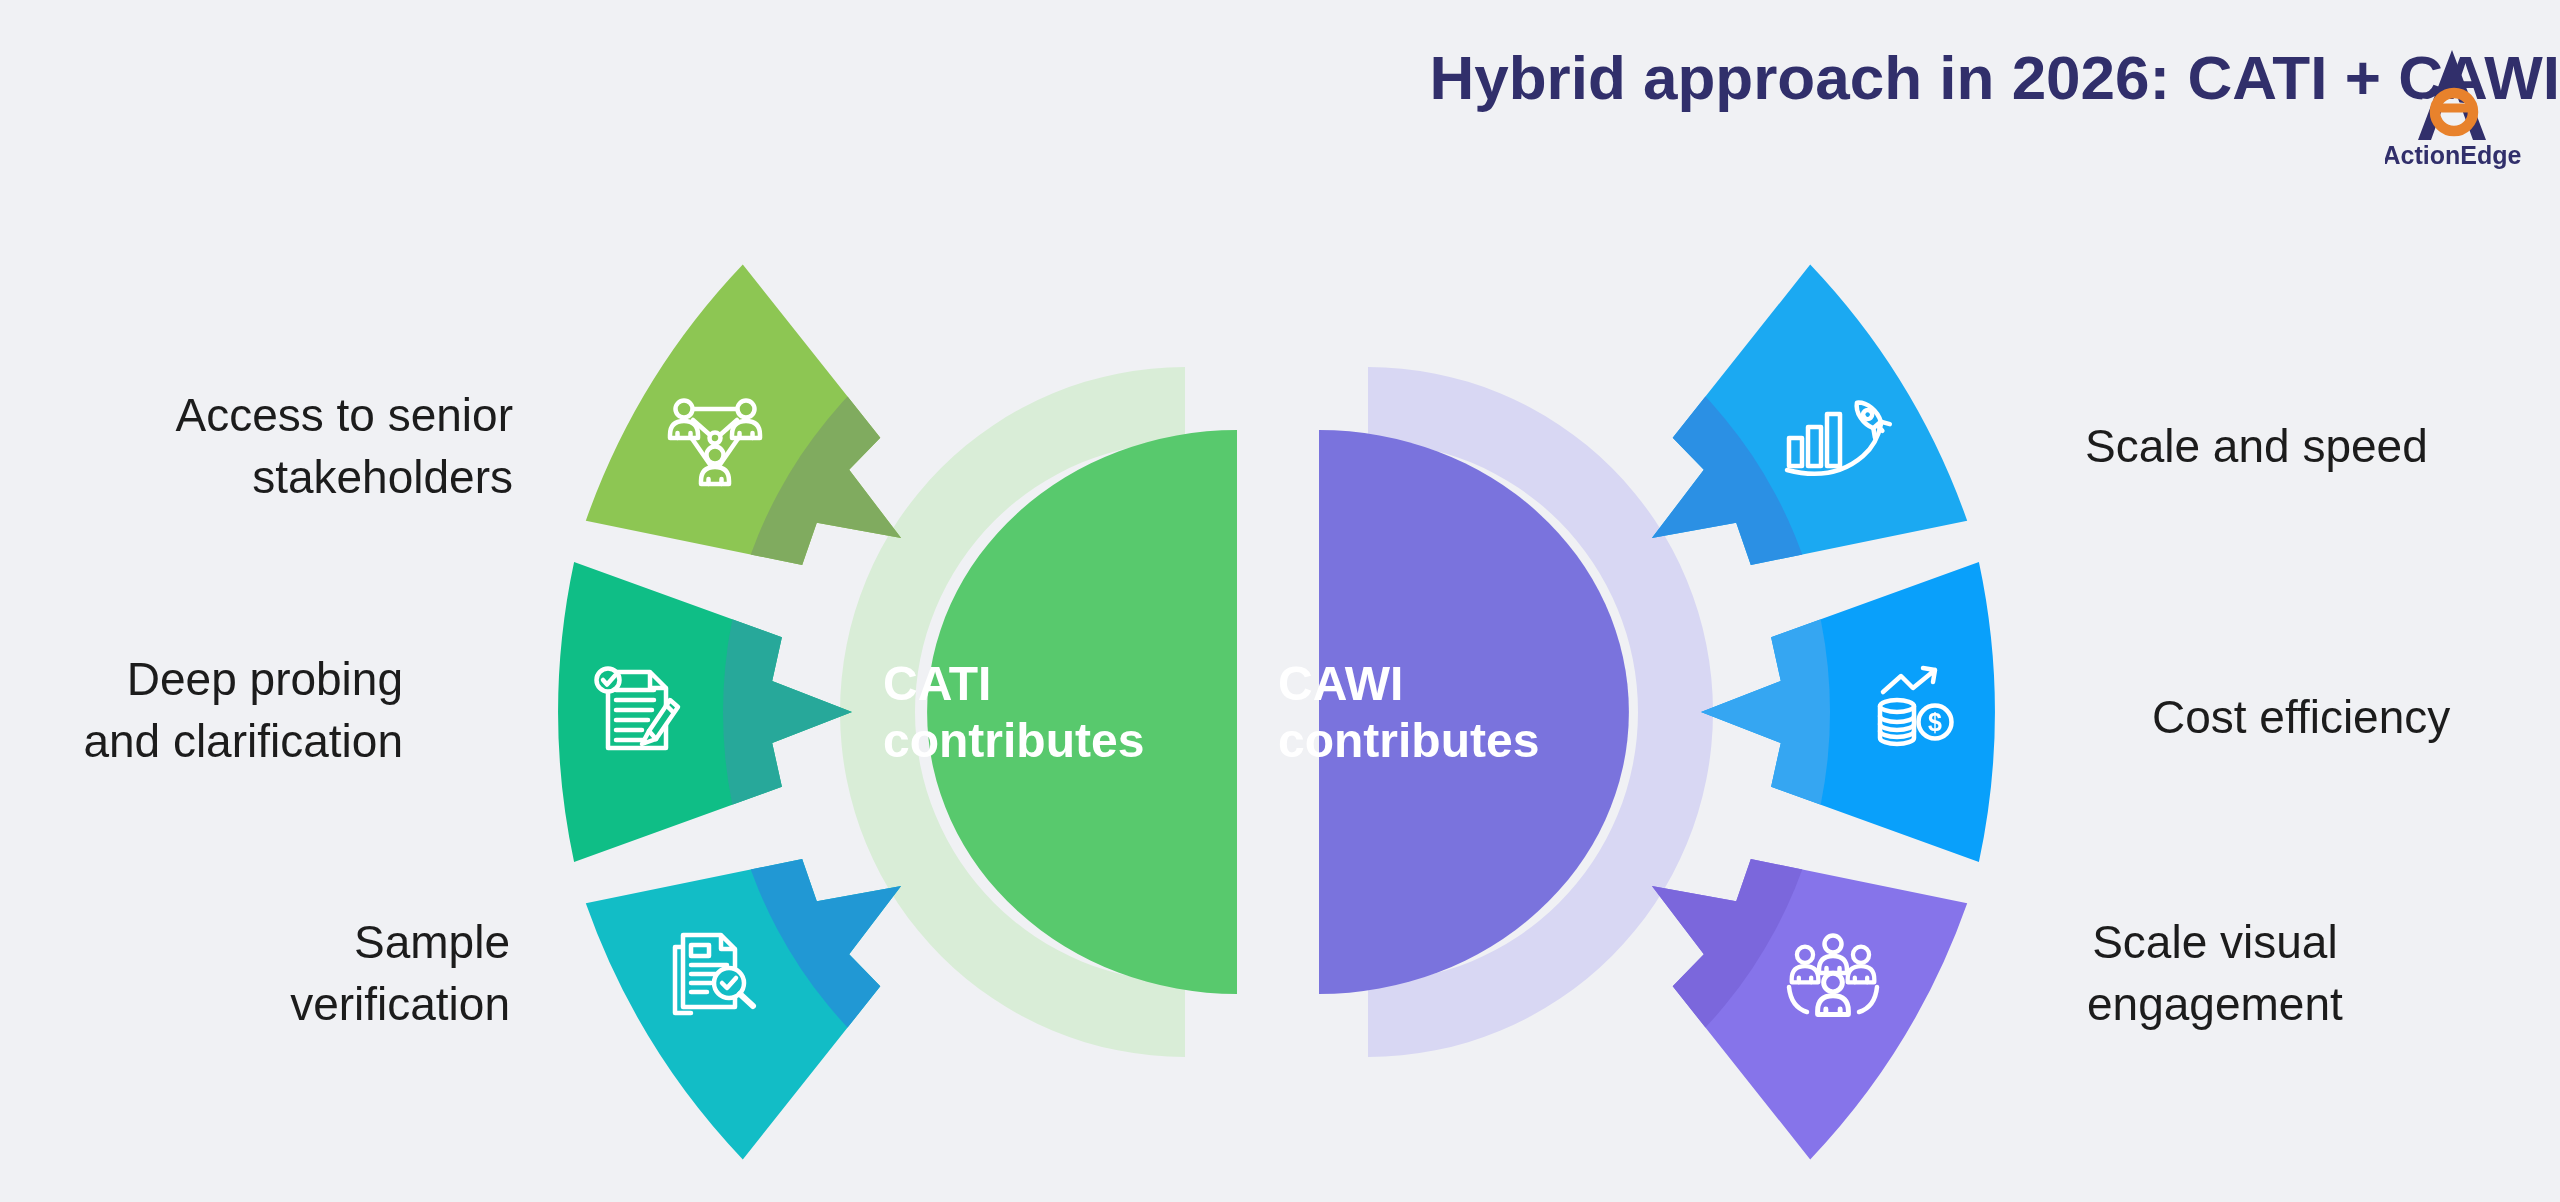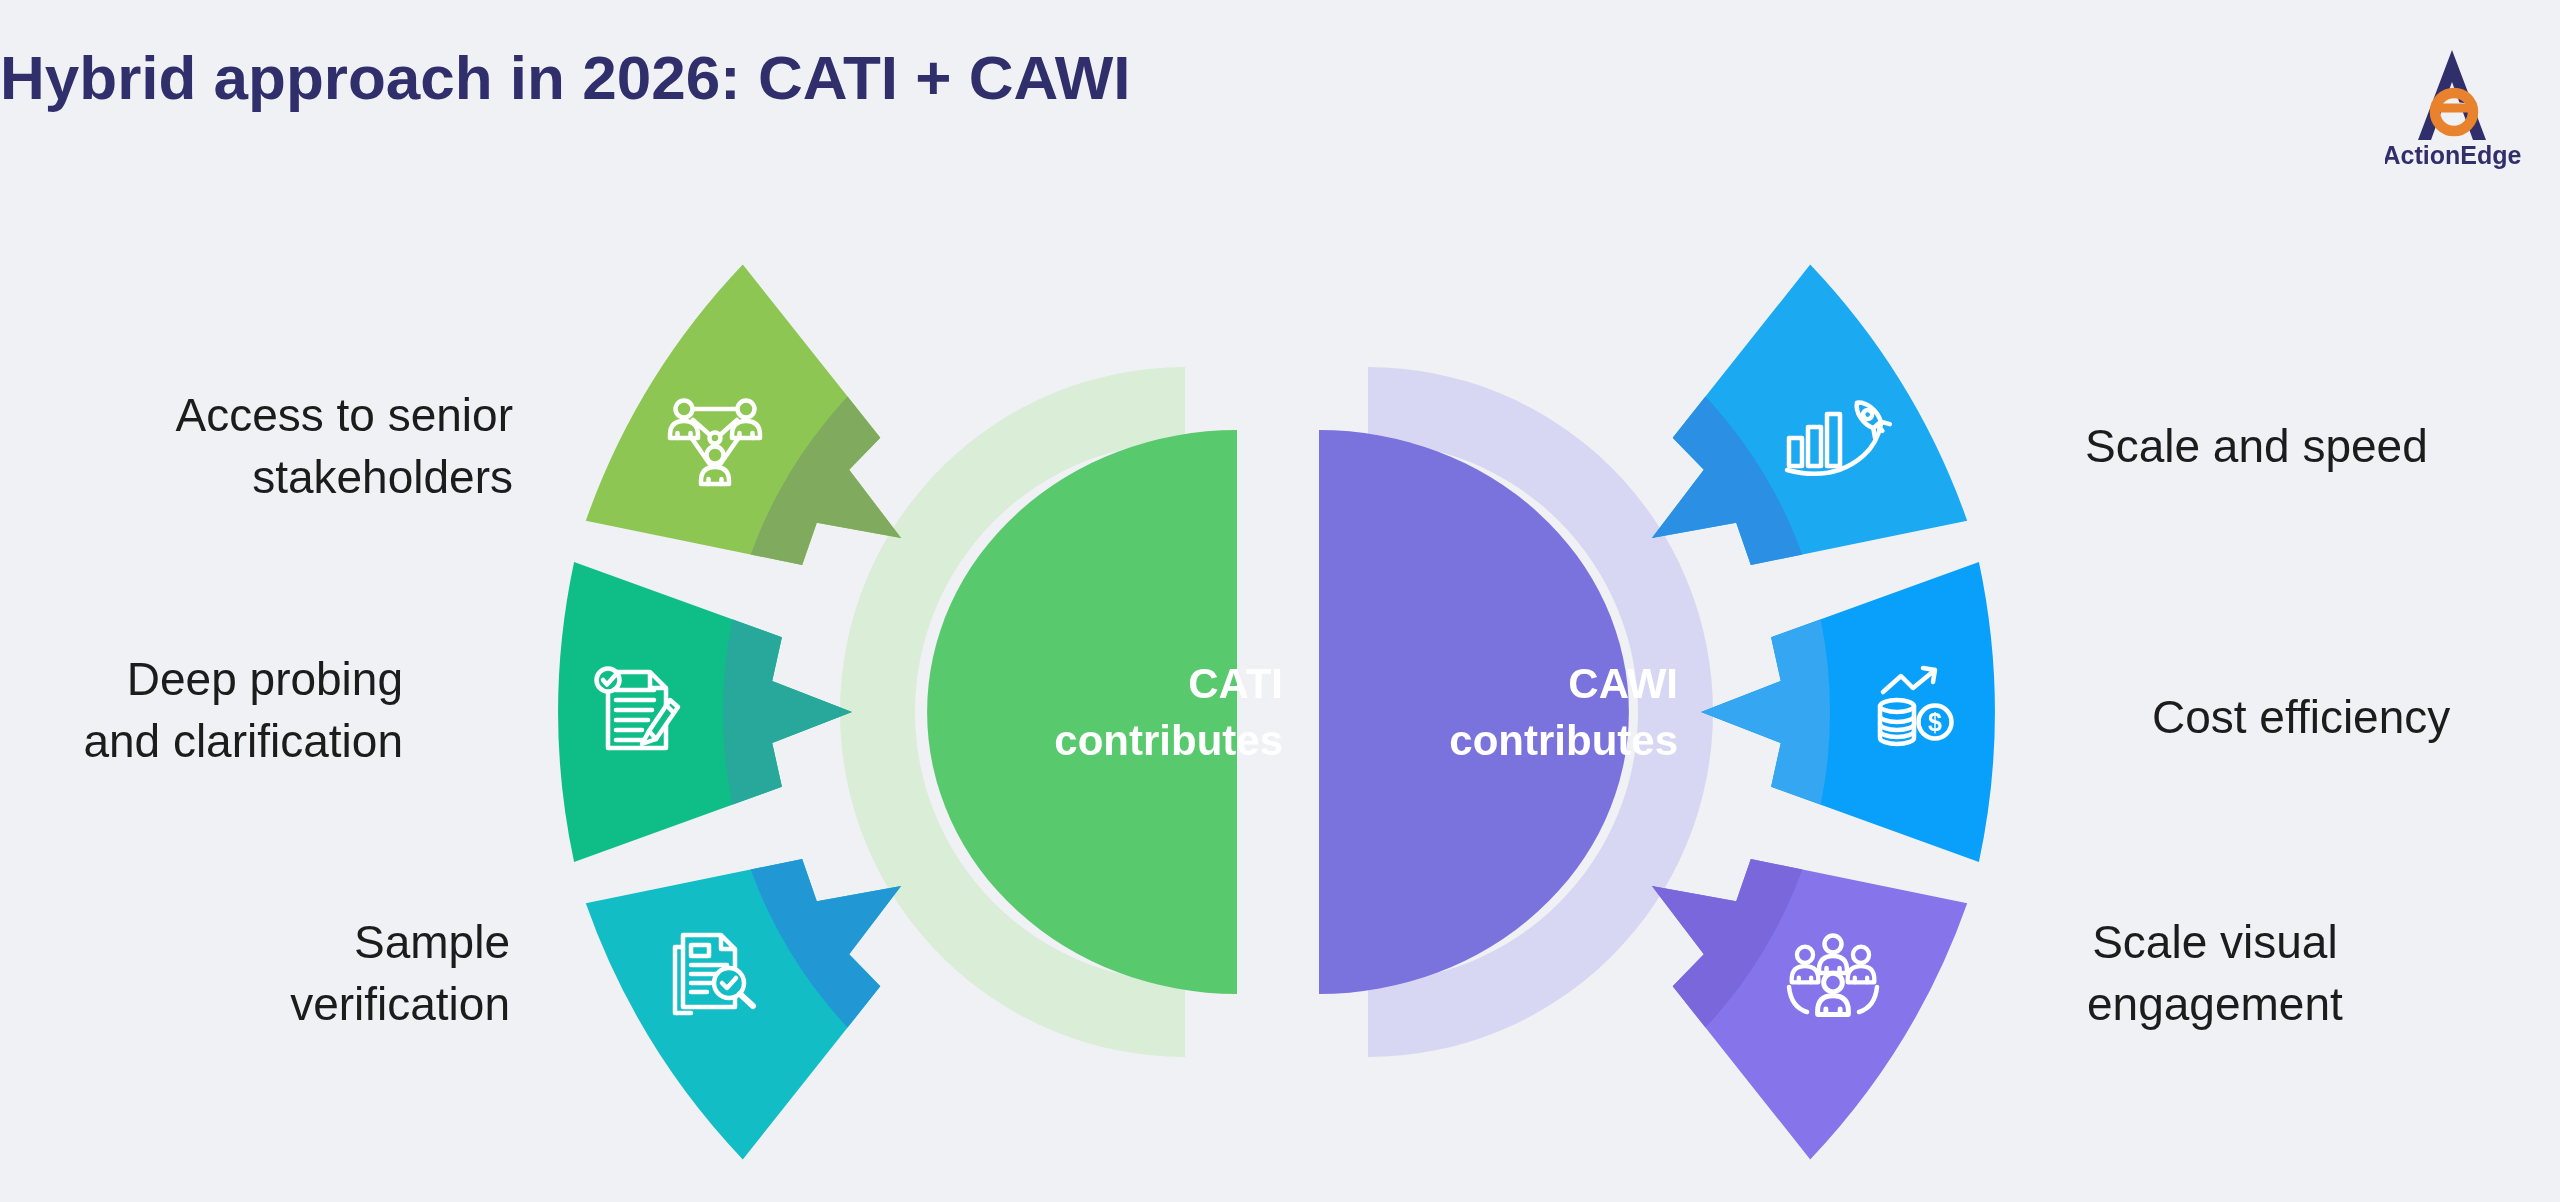--- a/index.html
+++ b/index.html
@@ -6,37 +6,37 @@
   .canvas{
     position:relative;
     width:2560px;height:1202px;
     background:#f0f1f4;
     overflow:hidden;
     font-family:"Liberation Sans", sans-serif;
   }
   svg.diagram{position:absolute;left:0;top:0;}
   .page-title{
     position:absolute;left:0;right:0;top:46px;
-    text-align:left;
+    text-align:right;
     font-size:62px;line-height:64px;font-weight:bold;
     color:#312f6b;letter-spacing:0;
     margin:0;
   }
   .benefit{
     position:absolute;
     font-size:46px;line-height:62px;
     color:#1c1c1c;
   }
   .benefit span{display:block;}
   .benefit.left-side{text-align:right;}
   .benefit.right-side{text-align:center;}
   .center-label{
     position:absolute;width:400px;
-    text-align:right;color:#ffffff;
-    font-size:42px;line-height:57px;font-weight:bold;
+    text-align:left;color:#ffffff;
+    font-size:48px;line-height:57px;font-weight:bold;
   }
   .center-label span{display:block;}
   .logo{
     position:absolute;left:2385px;top:34px;width:150px;height:140px;
   }
 </style>
 </head>
 <body>
 
 <div class="canvas">

